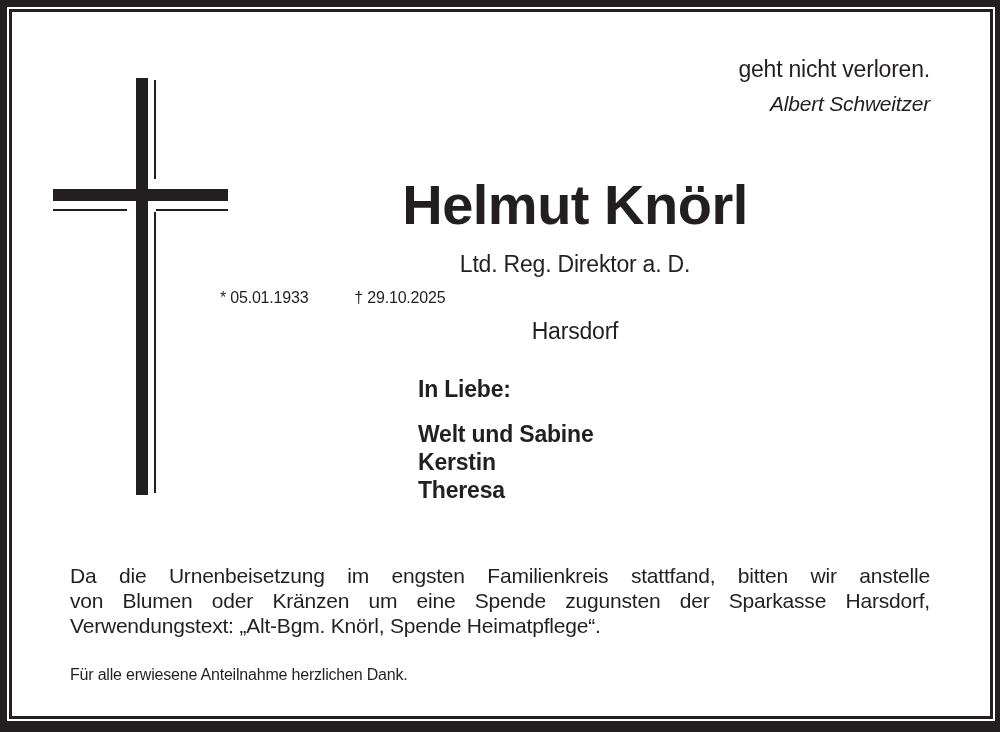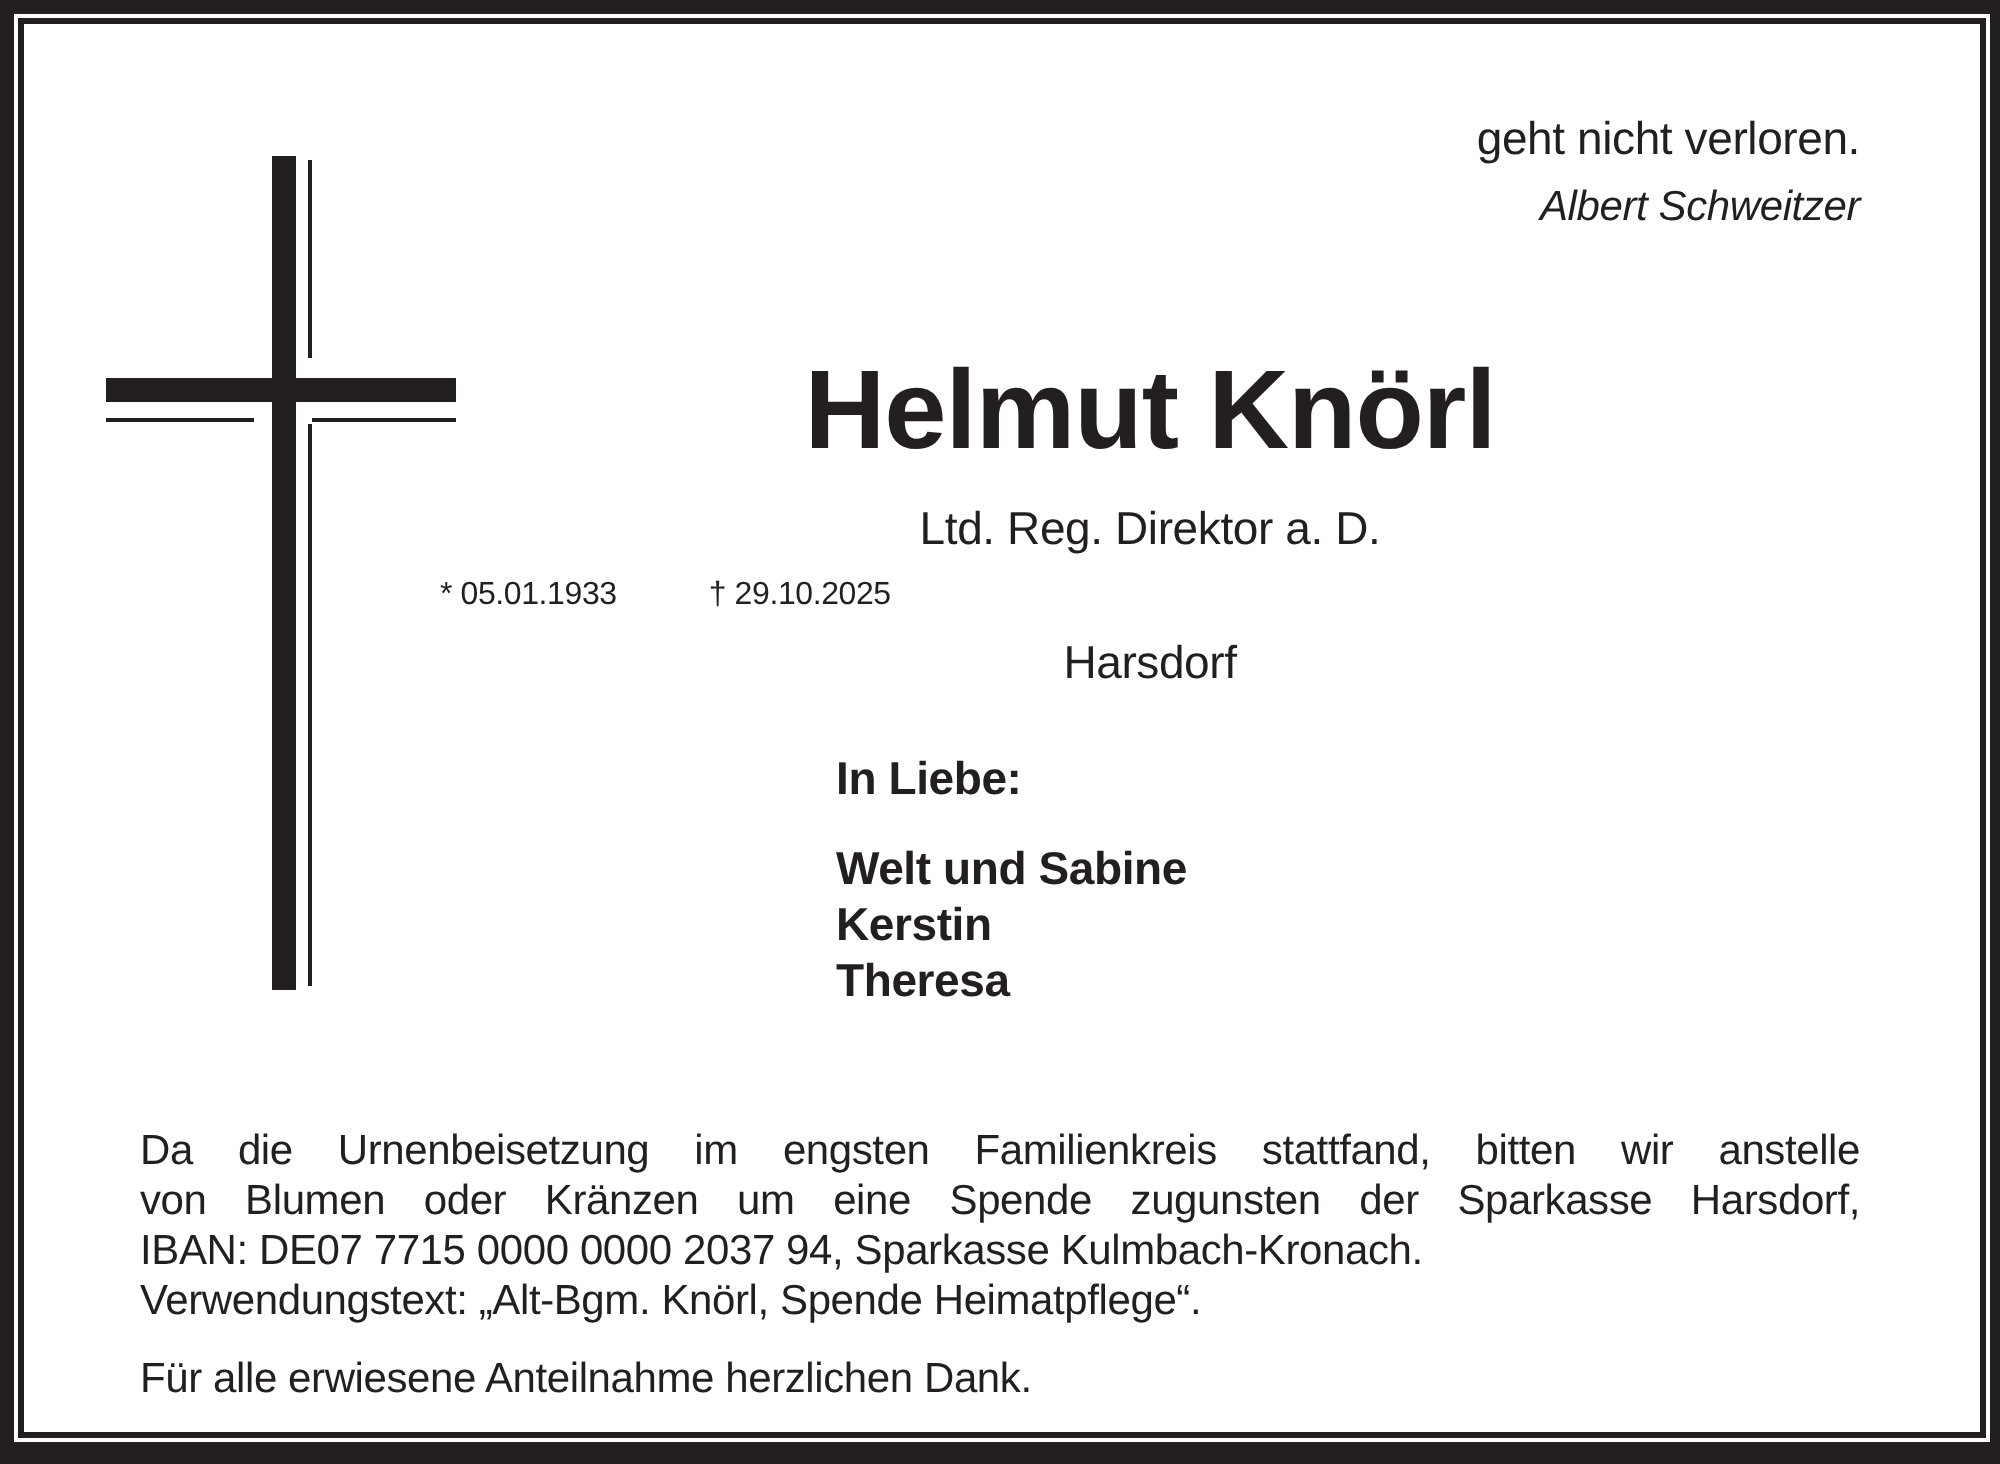--- a/index.html
+++ b/index.html
@@ -44,21 +44,21 @@
   .place { font-size: 23px; margin-top: 11px; letter-spacing: -0.2px; }
 
   .mourners { position: absolute; left: 418px; top: 376px; font-size: 23px; font-weight: bold; letter-spacing: -0.2px; }
   .mourners .names { margin-top: 17px; line-height: 28px; }
 
   .notice {
     position: absolute; left: 70px; width: 860px; top: 563px;
     font-size: 21px; line-height: 25px; letter-spacing: -0.2px;
   }
   .notice .jline { text-align: justify; text-align-last: justify; }
-  .thanks { position: absolute; left: 70px; top: 666px; font-size: 21px; letter-spacing: -0.2px; margin-top: 12px; }
+  .thanks { position: absolute; left: 70px; top: 666px; font-size: 16px; letter-spacing: -0.2px; }
 </style>
 </head>
 <body>
 
 <div class="sheet">
   <div class="frame-outer"></div>
   <div class="frame-inner"></div>
 
   <div class="cross">
     <div class="bar v-thick"></div>
@@ -89,18 +89,17 @@
     <div class="names">
       <div>Welt und Sabine</div>
       <div>Kerstin</div>
       <div>Theresa</div>
     </div>
   </div>
 
   <div class="notice">
     <div class="jline">Da die Urnenbeisetzung im engsten Familienkreis stattfand, bitten wir anstelle</div>
     <div class="jline">von Blumen oder Kränzen um eine Spende zugunsten der Sparkasse Harsdorf,</div>
-    <div>IBAN: DE07 7715 0000 0000 2037 94, Sparkasse Kulmbach-Kronach.</div>
     <div>Verwendungstext: „Alt-Bgm. Knörl, Spende Heimatpflege“.</div>
   </div>
 
   <div class="thanks">Für alle erwiesene Anteilnahme herzlichen Dank.</div>
 </div>
 
 </body></html>

